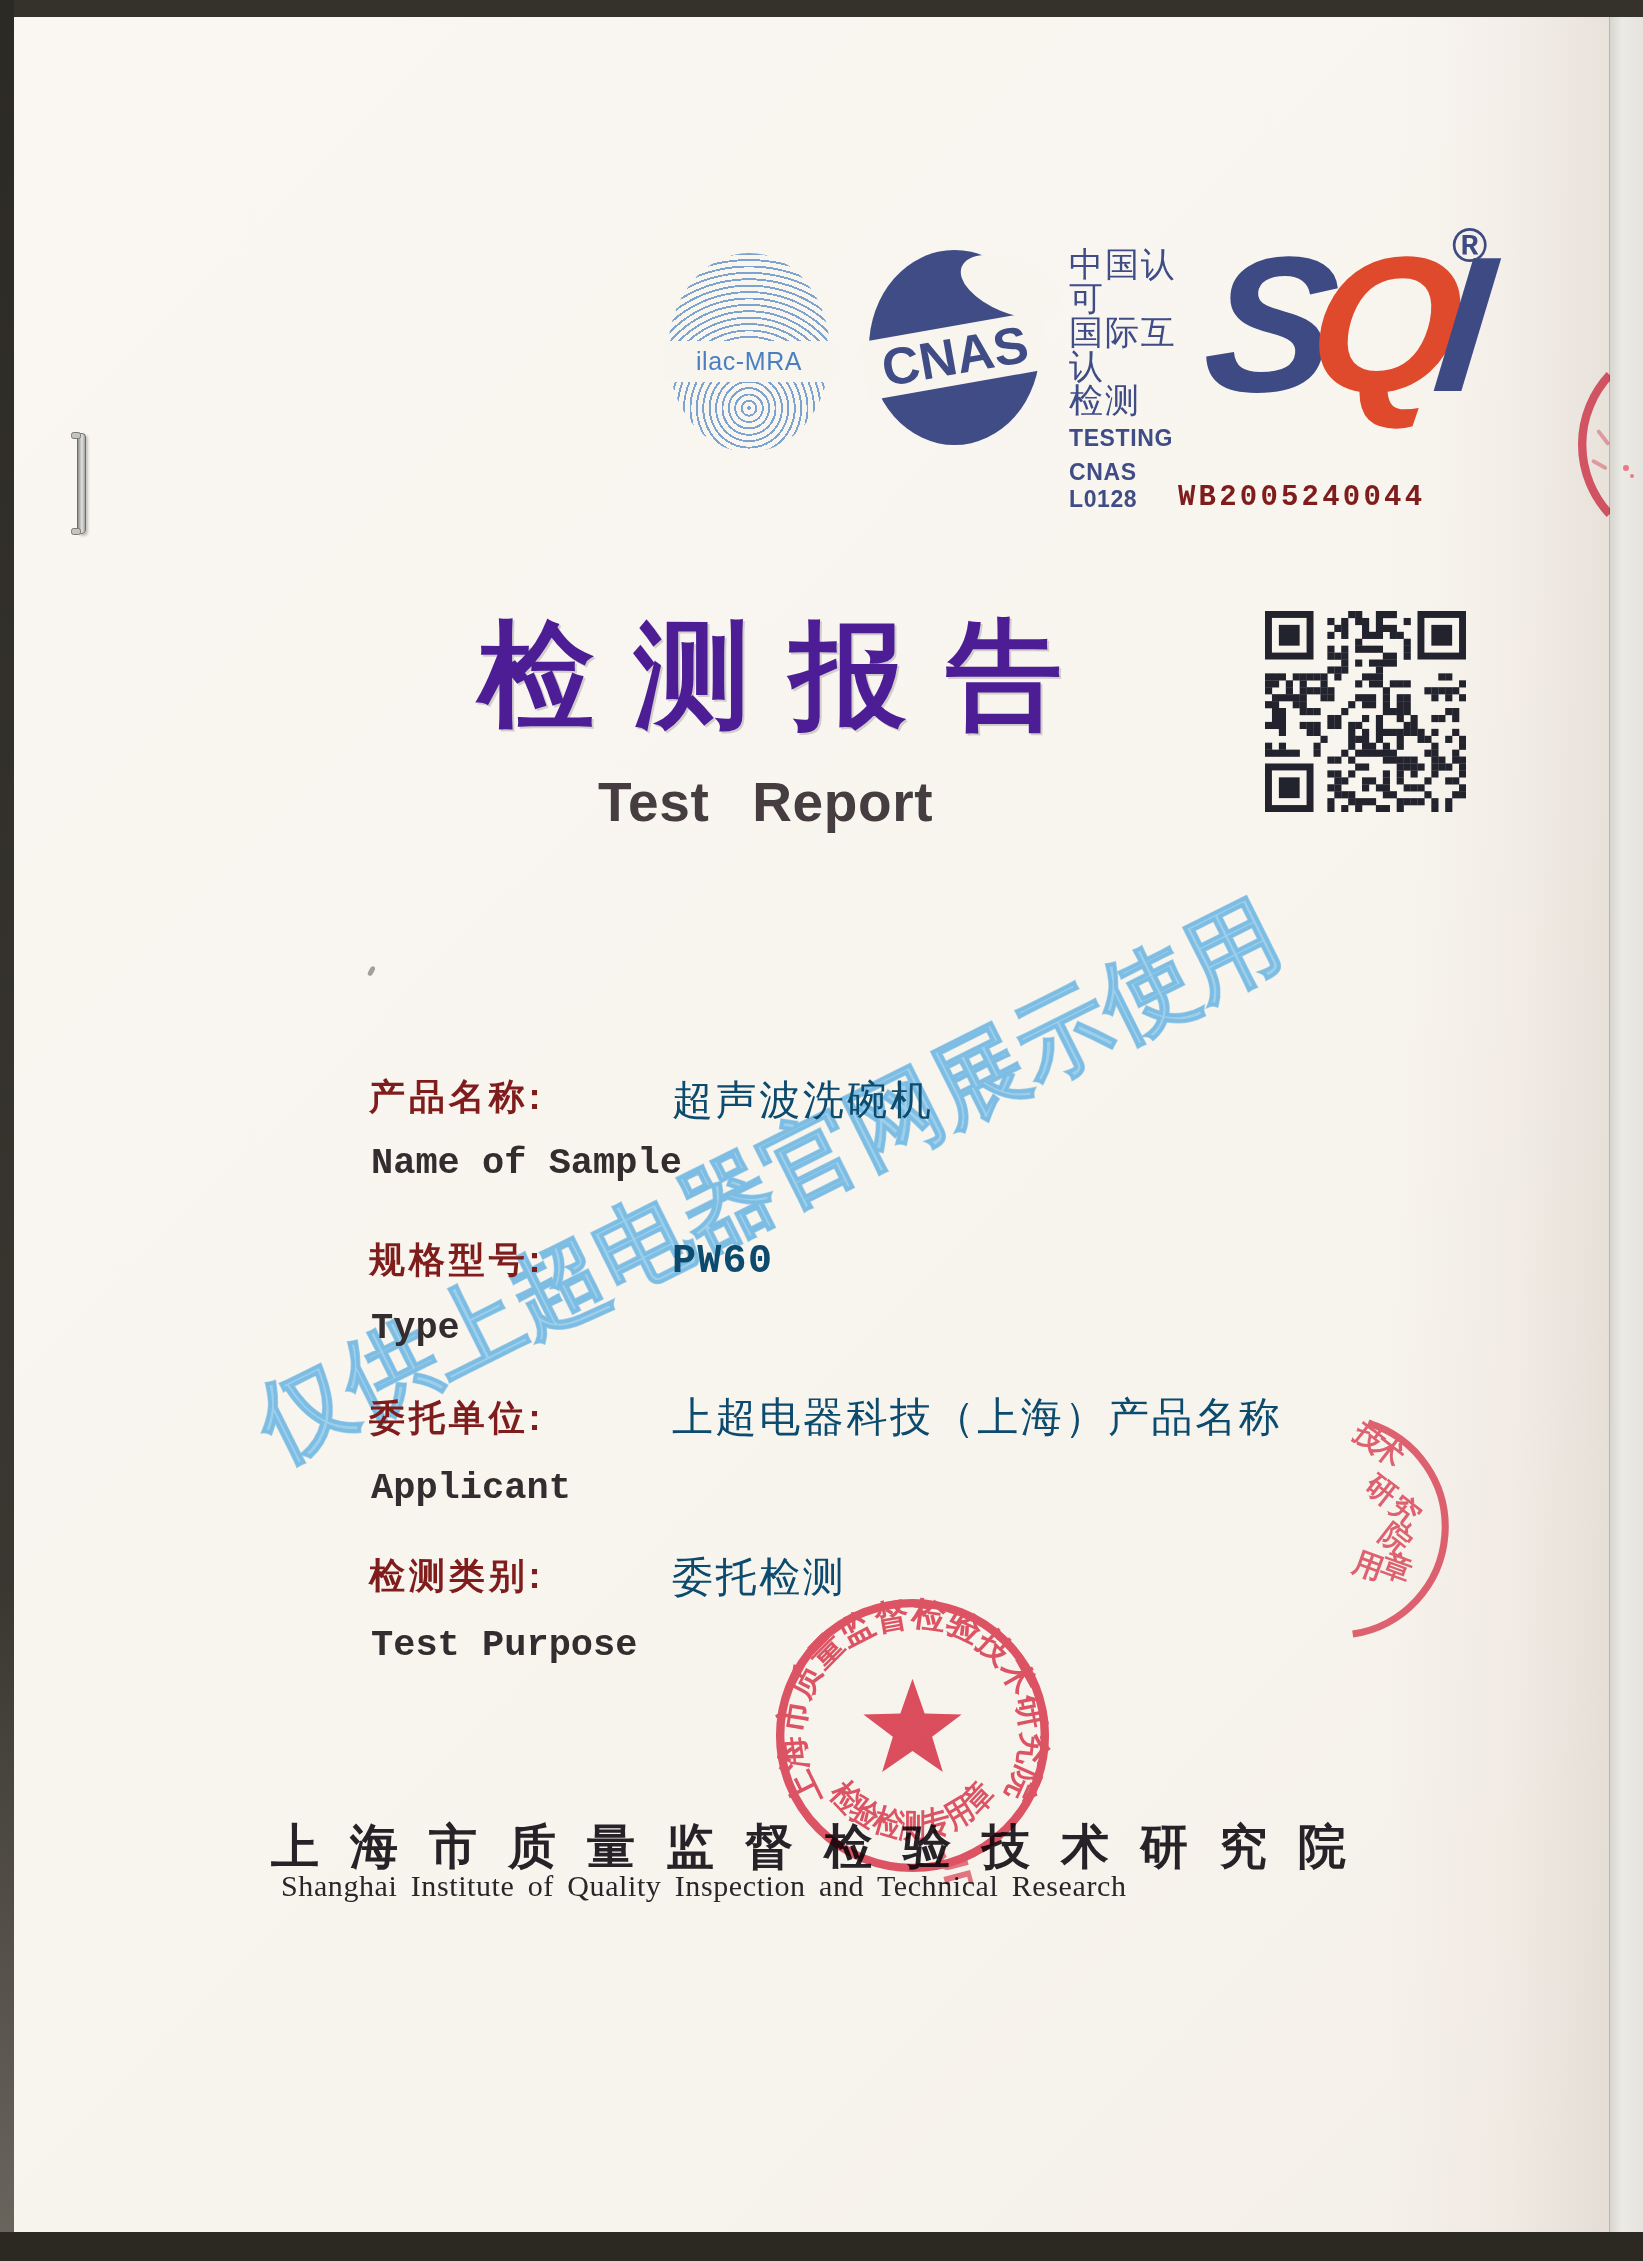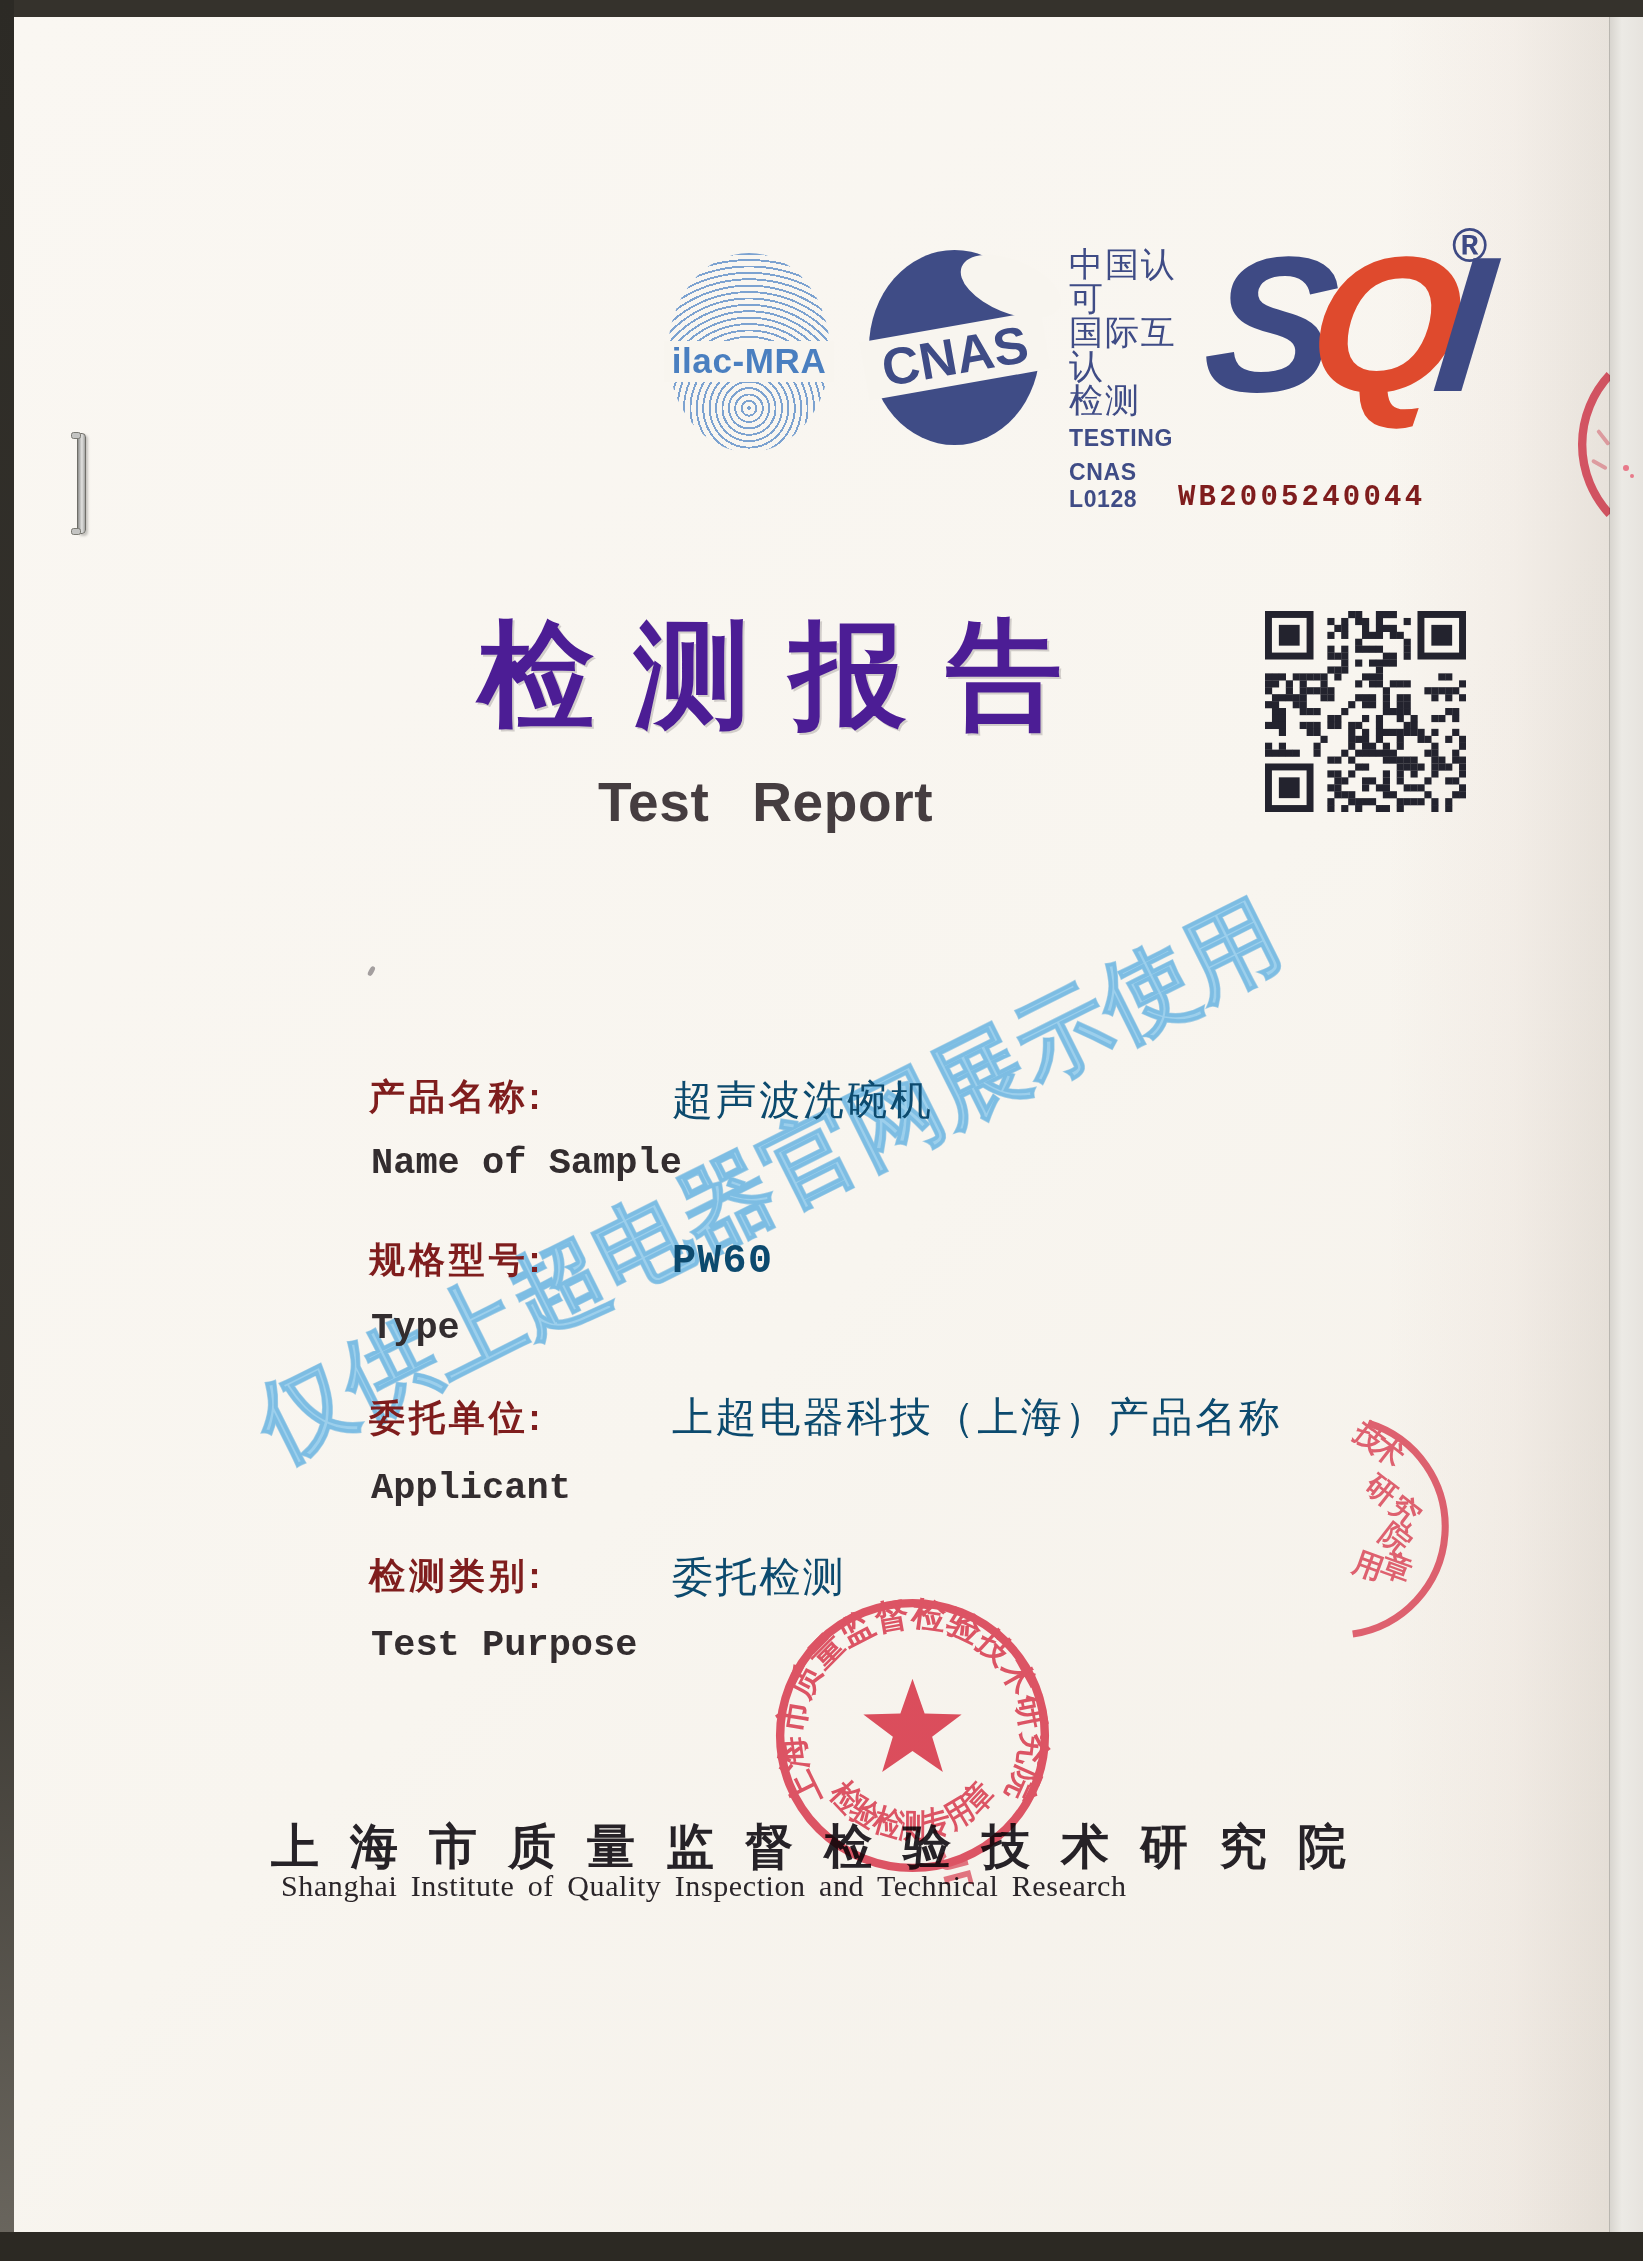--- a/index.html
+++ b/index.html
@@ -30,21 +30,21 @@
     background:#c4c4c2;border:0.6px solid #7a7972;border-radius:2.6px}
   #staple::before{top:-1.9px}
   #staple::after{bottom:-1.9px}
 
   
   #ilac-logo{left:668px;top:253px;width:162px;height:199px;z-index:20}
   #ilac-rings{position:absolute;inset:0;border-radius:50%;opacity:.88;
     background:repeating-radial-gradient(circle at 50% 78%,#6b97cc 0 1.9px,rgba(248,245,239,0) 1.9px 6.4px)}
   #ilac-band{position:absolute;left:-3.9px;right:-3.9px;top:44%;height:21%;background:#f8f5ef;
     display:flex;align-items:center;justify-content:center}
-  #ilac-band span{font-size:35px;font-weight:700;color:#4a7fc0;letter-spacing:0.6px}
+  #ilac-band span{font-size:25px;font-weight:400;color:#4a7fc0;letter-spacing:0.6px}
   #cnas-logo{left:869px;top:250px;width:171px;height:195px;z-index:20}
   #cnas-ball{position:absolute;inset:0;background:#3f4c86;border-radius:50%}
   #cnas-swoosh{position:absolute;top:5%;left:52%;width:62%;height:27%;background:#f8f5ef;
     border-radius:50%;transform:rotate(22deg)}
   #cnas-band{position:absolute;left:-6.4px;right:-6.4px;top:39%;height:59px;background:#f8f5ef;
     transform:rotate(-10deg);display:flex;align-items:center;justify-content:center}
   #cnas-band span{font-size:52px;font-weight:700;color:#3f4c86;letter-spacing:0;transform:rotate(0deg)}
   #accred{left:1069px;top:247px;width:142px;z-index:20;color:#3f4c86}
   .accred-zh{font-size:34px;line-height:34px;letter-spacing:1.9px}
   .accred-en{font-size:23px;font-weight:600;margin-top:7.7px;letter-spacing:0.6px}

